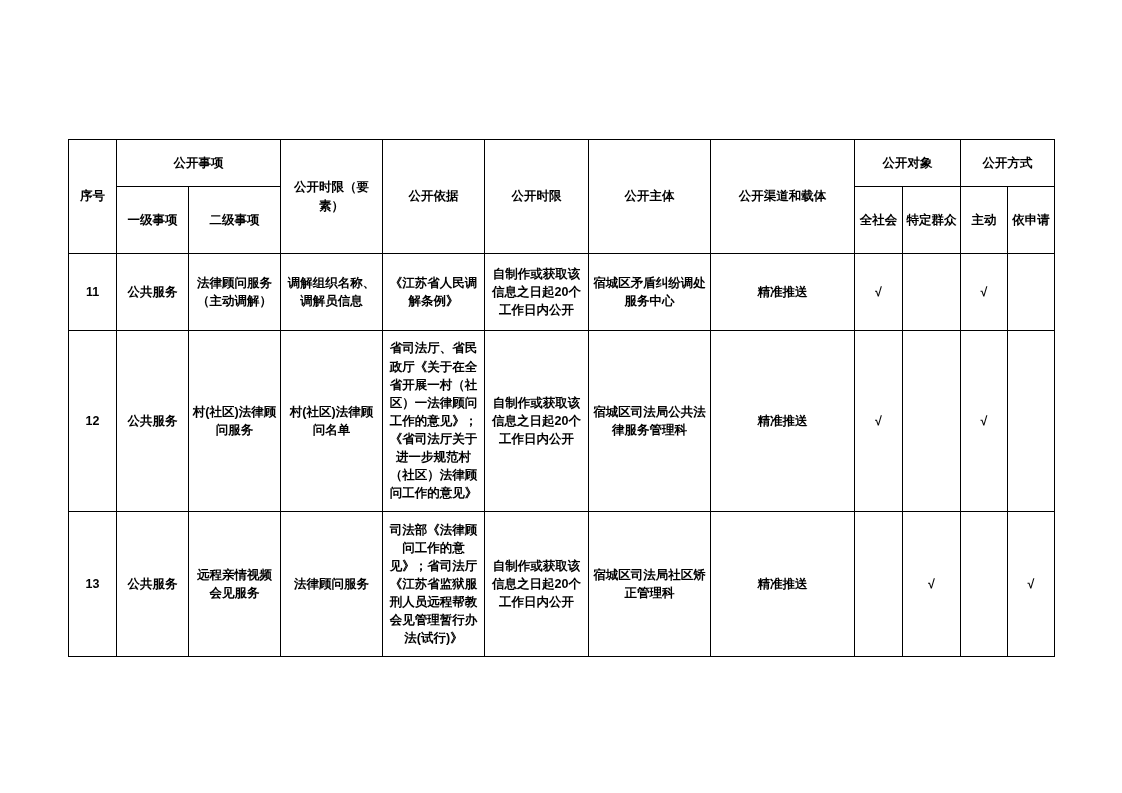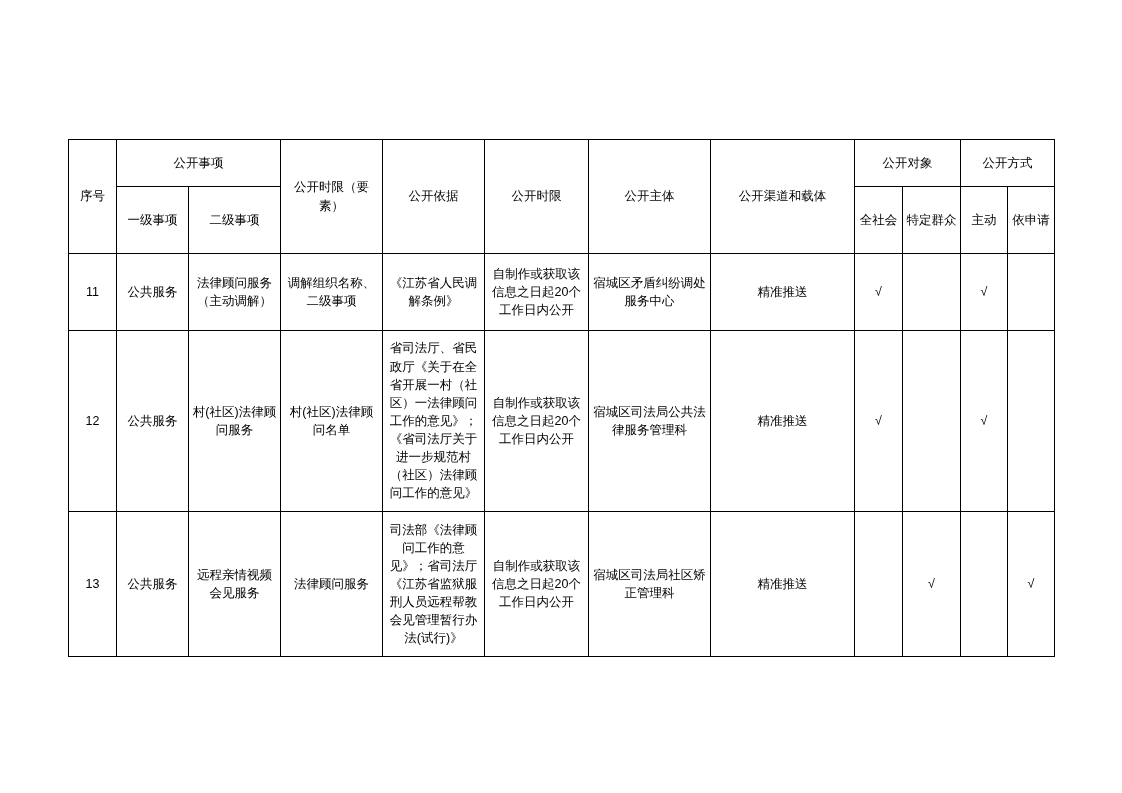--- a/index.html
+++ b/index.html
@@ -28,21 +28,21 @@
     top: 139px;
     width: 986px;
     border-collapse: collapse;
     table-layout: fixed;
   }
   table.sheet td, table.sheet th {
     border: 1px solid #000000;
     padding: 2px 3px;
     text-align: center;
     vertical-align: middle;
-    font-weight: normal;
+    font-weight: bold;
     font-size: 12.5px;
     line-height: 1.45;
     color: #000000;
   }
   .hdr-big {
     font-size: 14px;
   }
   .hdr-mid {
     font-size: 13.5px;
   }
@@ -124,21 +124,21 @@
         <td class="vert-narrow">特定群众</td>
         <td class="vert-narrow">主动</td>
         <td class="vert-narrow">依申请</td>
       </tr>
     </thead>
     <tbody>
       <tr class="row-h1">
         <td class="seq">11</td>
         <td class="cell-txt">公共服务</td>
         <td class="cell-txt">法律顾问服务（主动调解）</td>
-        <td class="cell-txt">调解组织名称、二级事项</td>
+        <td class="cell-txt">调解组织名称、调解员信息</td>
         <td class="cell-txt">《江苏省人民调解条例》</td>
         <td class="cell-txt-sm">自制作或获取该信息之日起20个工作日内公开</td>
         <td class="cell-txt">宿城区矛盾纠纷调处服务中心</td>
         <td class="cell-txt">精准推送</td>
         <td class="check">√</td>
         <td class="check"></td>
         <td class="check">√</td>
         <td class="check"></td>
       </tr>
       <tr class="row-h2">

